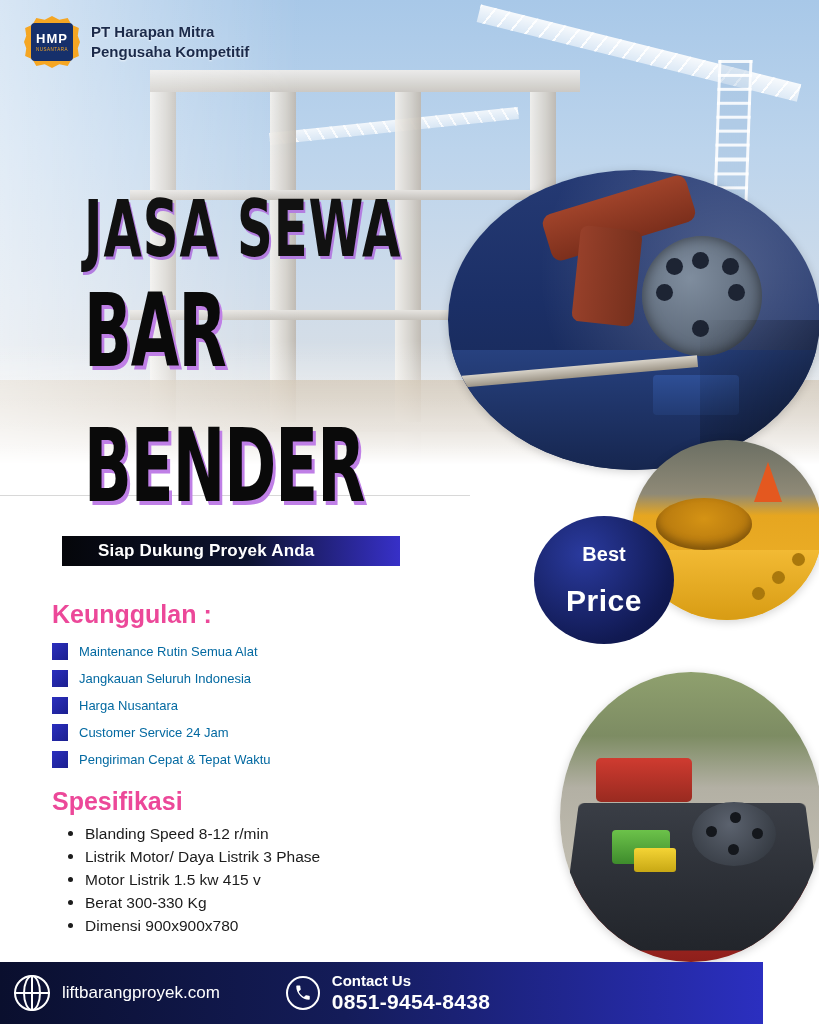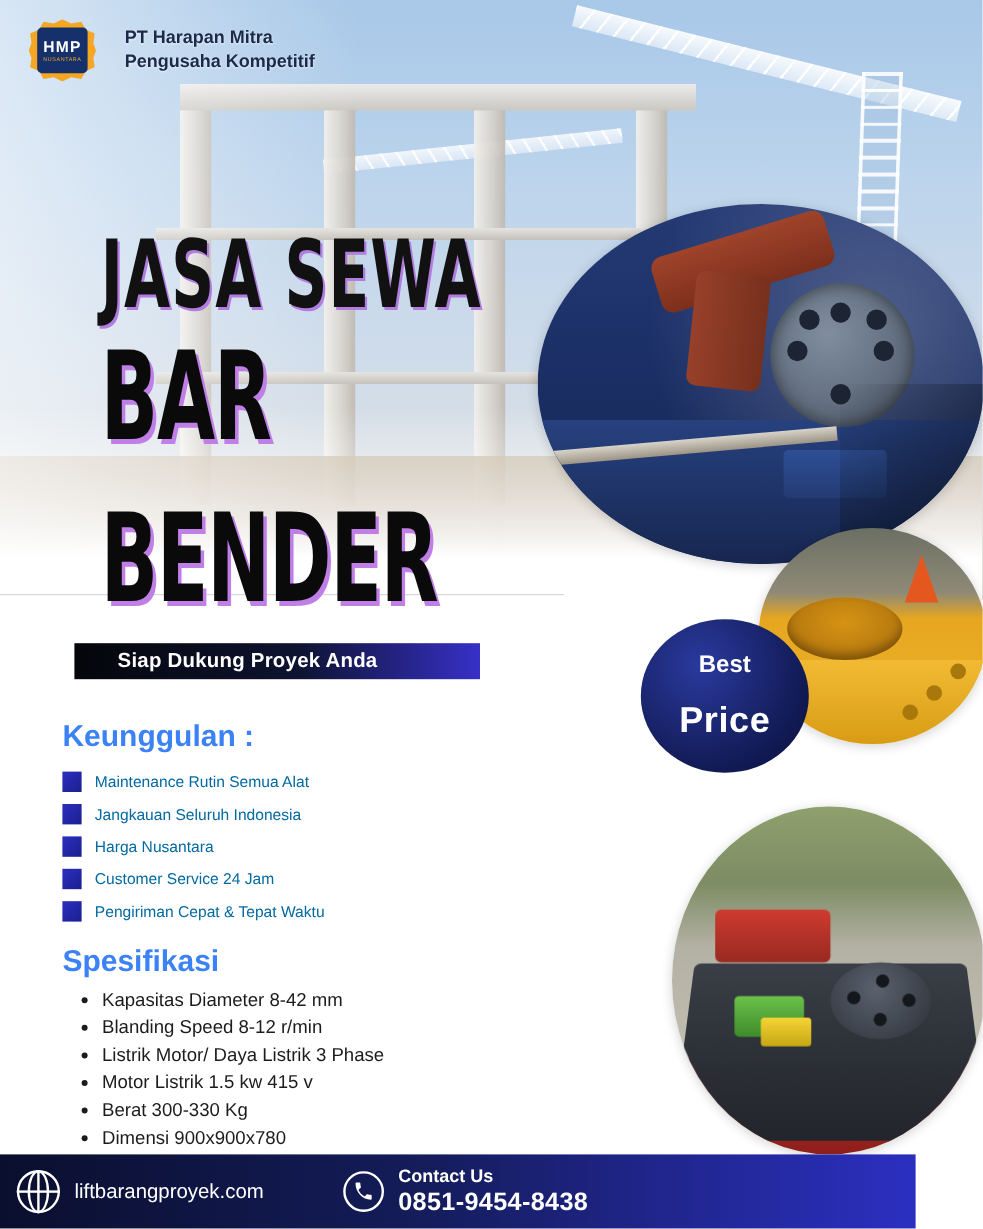--- a/index.html
+++ b/index.html
@@ -77,21 +77,21 @@
     background: linear-gradient(to bottom, rgba(255,255,255,0), #ffffff 78%);
   }
   .hero-left-fade {
     position: absolute; left:0; top:0; width: 300px; height: 500px;
     background: linear-gradient(to right, rgba(255,255,255,.55), rgba(255,255,255,0));
   }
 
   
   .logo-wrap {
     position: absolute; left: 24px; top: 16px;
-    display: flex; align-items: center; gap: 24px; z-index: 40;
+    display: flex; align-items: center; gap: 11px; z-index: 40;
   }
   .logo-badge {
     position: relative; width: 56px; height: 52px;
     display: flex; align-items: center; justify-content: center;
   }
   .logo-badge .gear {
     position: absolute; inset: 0;
     background: #f5a623;
     clip-path: polygon(50% 0%, 63% 7%, 78% 4%, 85% 17%, 98% 23%, 96% 38%,
       100% 50%, 96% 62%, 98% 77%, 85% 83%, 78% 96%, 63% 93%, 50% 100%,
@@ -148,21 +148,21 @@
     background: linear-gradient(to right, #05060a 0%, #0d1330 55%, #3730c8 100%);
     display: flex; align-items: center;
   }
   .tagline span {
     color: #ffffff; font-size: 17px; font-weight: 700; padding-left: 36px;
     letter-spacing: .2px;
   }
 
   
   .sec-title {
-    position: absolute; left: 52px; font-size: 25px; font-weight: 700; color: #3b82f6;
+    position: absolute; left: 52px; font-size: 25px; font-weight: 700; color: #ec4899;
     z-index: 30;
   }
   #keunggulan-title { top: 600px; }
   #spesifikasi-title { top: 787px; }
 
   .adv-list { position: absolute; left: 52px; top: 638px; z-index: 30; }
   .adv-item { display: flex; align-items: center; height: 27px; }
   .adv-bullet {
     width: 16px; height: 17px; margin-right: 11px;
     background: linear-gradient(135deg, #2b2fbf, #1b1f8f);
@@ -399,24 +399,20 @@
       <div class="adv-label">Customer Service 24 Jam</div>
     </div>
     <div class="adv-item">
       <div class="adv-bullet"></div>
       <div class="adv-label">Pengiriman Cepat &amp; Tepat Waktu</div>
     </div>
   </div>
 
   <div class="sec-title" id="spesifikasi-title">Spesifikasi</div>
   <div class="spec-list">
-    <div class="spec-item">
-      <div class="spec-dot"></div>
-      <div class="spec-label">Kapasitas Diameter 8-42 mm</div>
-    </div>
     <div class="spec-item">
       <div class="spec-dot"></div>
       <div class="spec-label">Blanding Speed 8-12 r/min</div>
     </div>
     <div class="spec-item">
       <div class="spec-dot"></div>
       <div class="spec-label">Listrik Motor/ Daya Listrik 3 Phase</div>
     </div>
     <div class="spec-item">
       <div class="spec-dot"></div>

